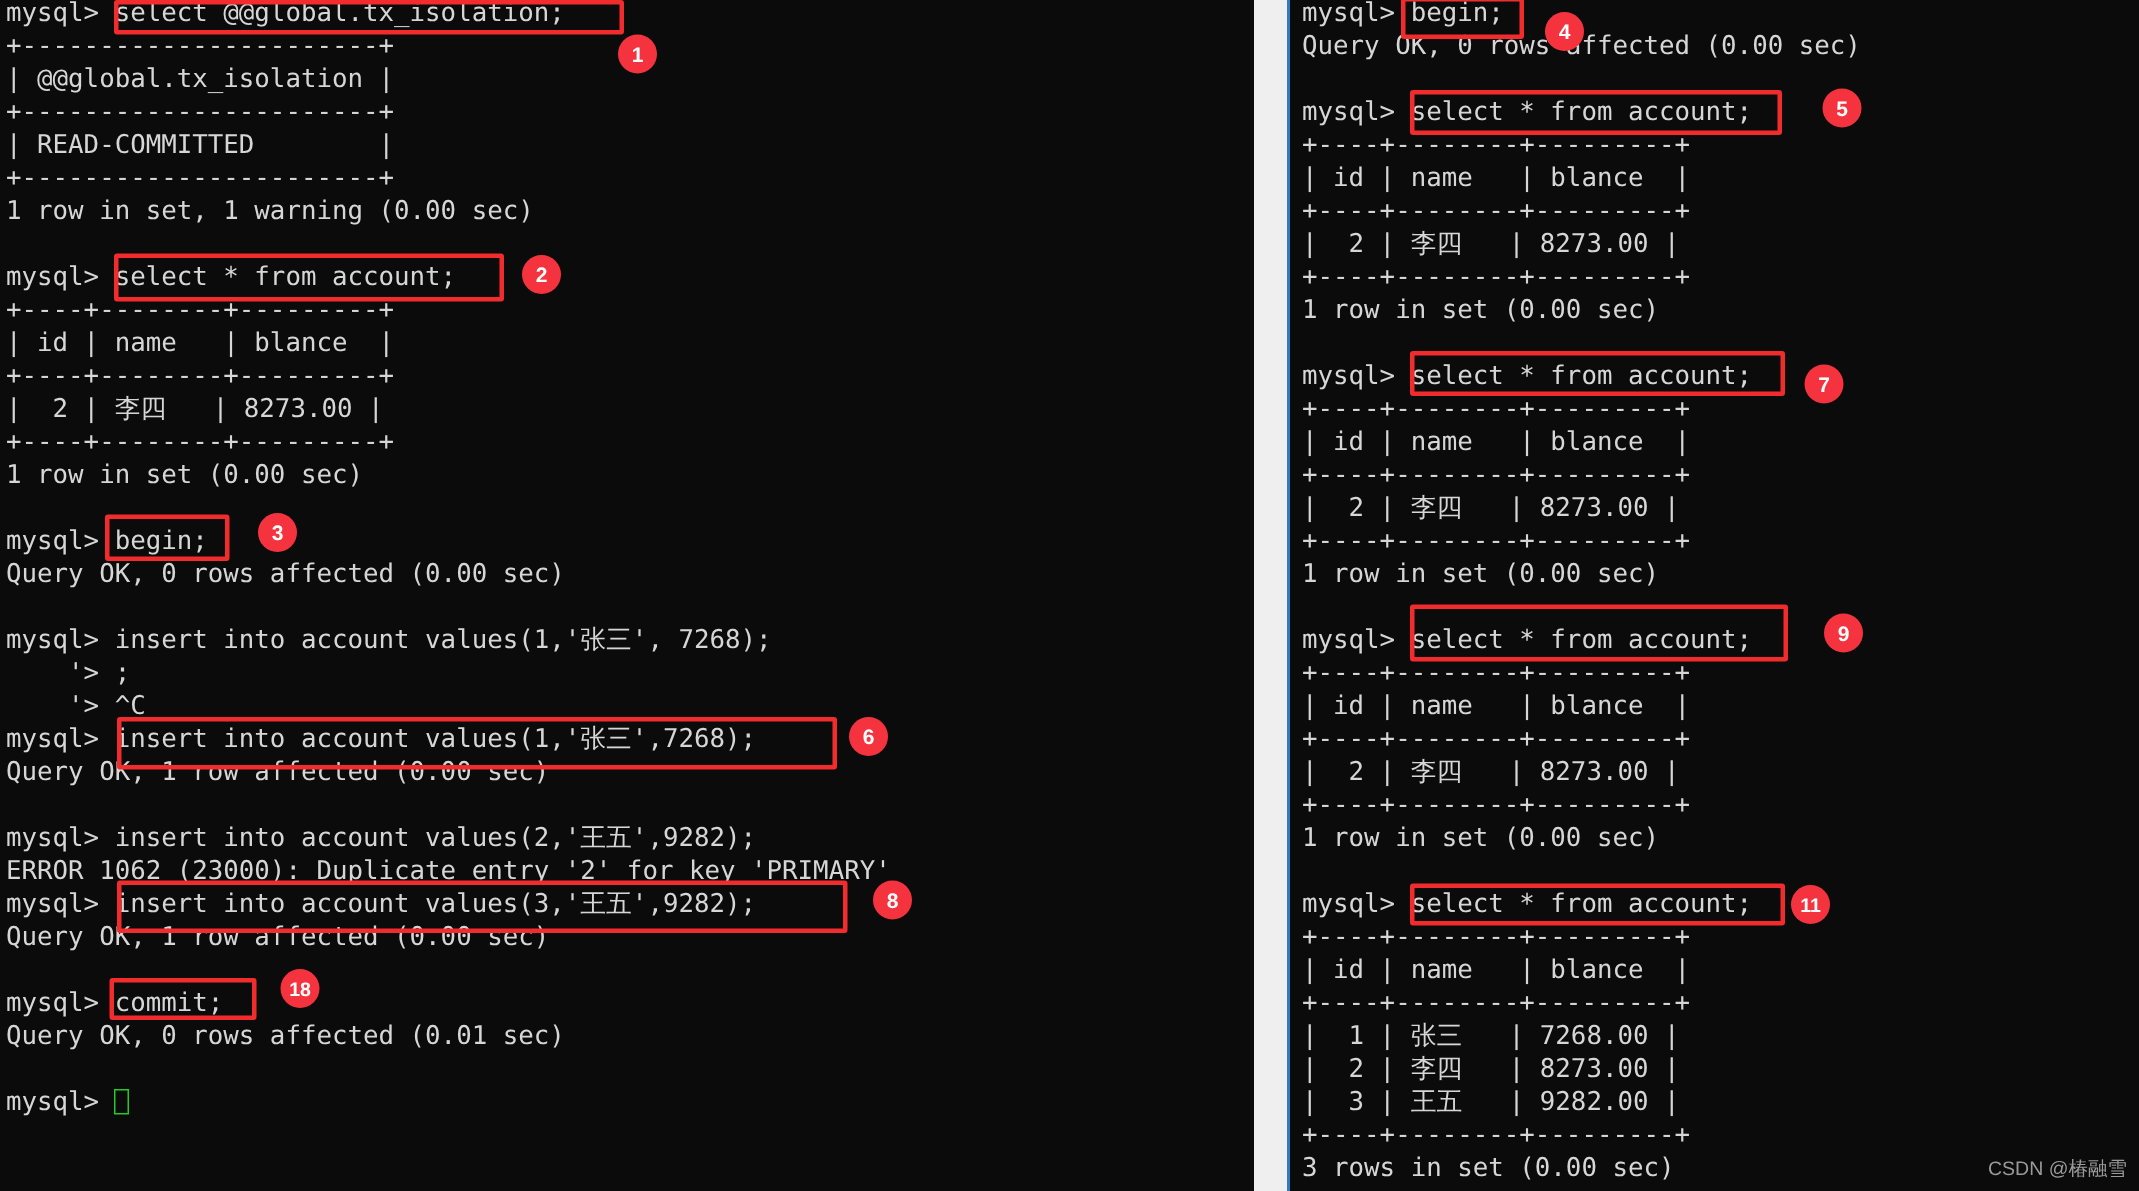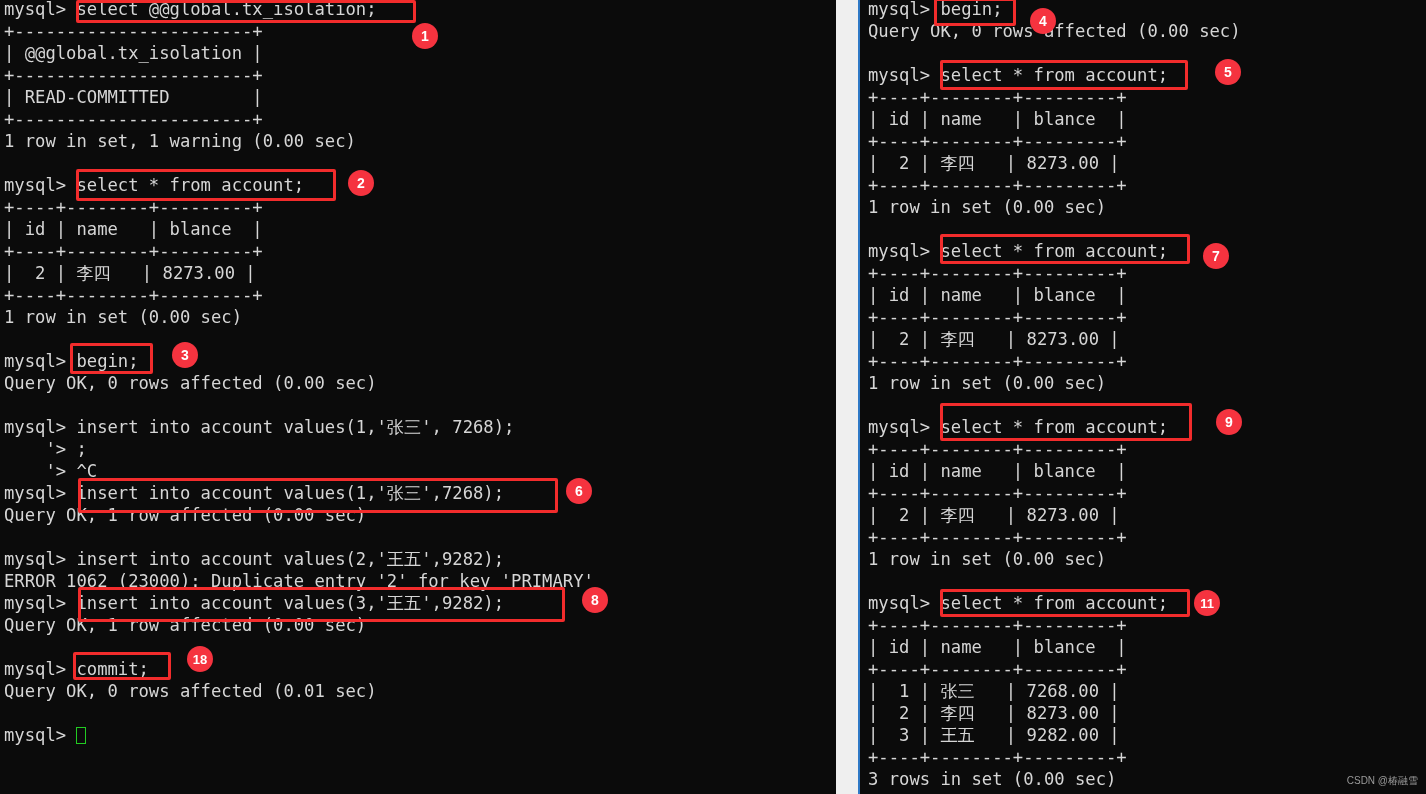--- a/index.html
+++ b/index.html
@@ -43,21 +43,21 @@
     background:#f5333f;color:#ffffff;
     font-family:"Liberation Sans",sans-serif;font-size:14px;font-weight:bold;
     display:flex;align-items:center;justify-content:center;
     box-sizing:border-box;line-height:1;
   }
   .badge.sm{font-size:13px;}
 
   
   .watermark{
     position:absolute;right:8px;bottom:6px;
-    color:#9a9a9a;font-family:"Liberation Sans",sans-serif;font-size:10px;
+    color:#9a9a9a;font-family:"Liberation Sans",sans-serif;font-size:13px;
     white-space:nowrap;
   }
 </style>
 </head>
 <body>
 
 <div id="stage">
 
   <div class="pane" id="pane-left">
     <div class="term" id="term-left"><div class="row">mysql&gt; select @@global.tx_isolation;</div><div class="row">+-----------------------+</div><div class="row">| @@global.tx_isolation |</div><div class="row">+-----------------------+</div><div class="row">| READ-COMMITTED        |</div><div class="row">+-----------------------+</div><div class="row">1 row in set, 1 warning (0.00 sec)</div><div class="row"></div><div class="row">mysql&gt; select * from account;</div><div class="row">+----+--------+---------+</div><div class="row">| id | name   | blance  |</div><div class="row">+----+--------+---------+</div><div class="row">|  2 | 李四   | 8273.00 |</div><div class="row">+----+--------+---------+</div><div class="row">1 row in set (0.00 sec)</div><div class="row"></div><div class="row">mysql&gt; begin;</div><div class="row">Query OK, 0 rows affected (0.00 sec)</div><div class="row"></div><div class="row">mysql&gt; insert into account values(1,'张三', 7268);</div><div class="row">    '&gt; ;</div><div class="row">    '&gt; ^C</div><div class="row">mysql&gt; insert into account values(1,'张三',7268);</div><div class="row">Query OK, 1 row affected (0.00 sec)</div><div class="row"></div><div class="row">mysql&gt; insert into account values(2,'王五',9282);</div><div class="row">ERROR 1062 (23000): Duplicate entry '2' for key 'PRIMARY'</div><div class="row">mysql&gt; insert into account values(3,'王五',9282);</div><div class="row">Query OK, 1 row affected (0.00 sec)</div><div class="row"></div><div class="row">mysql&gt; commit;</div><div class="row">Query OK, 0 rows affected (0.01 sec)</div><div class="row"></div><div class="row">mysql&gt; <span class="cursor"></span></div></div>

